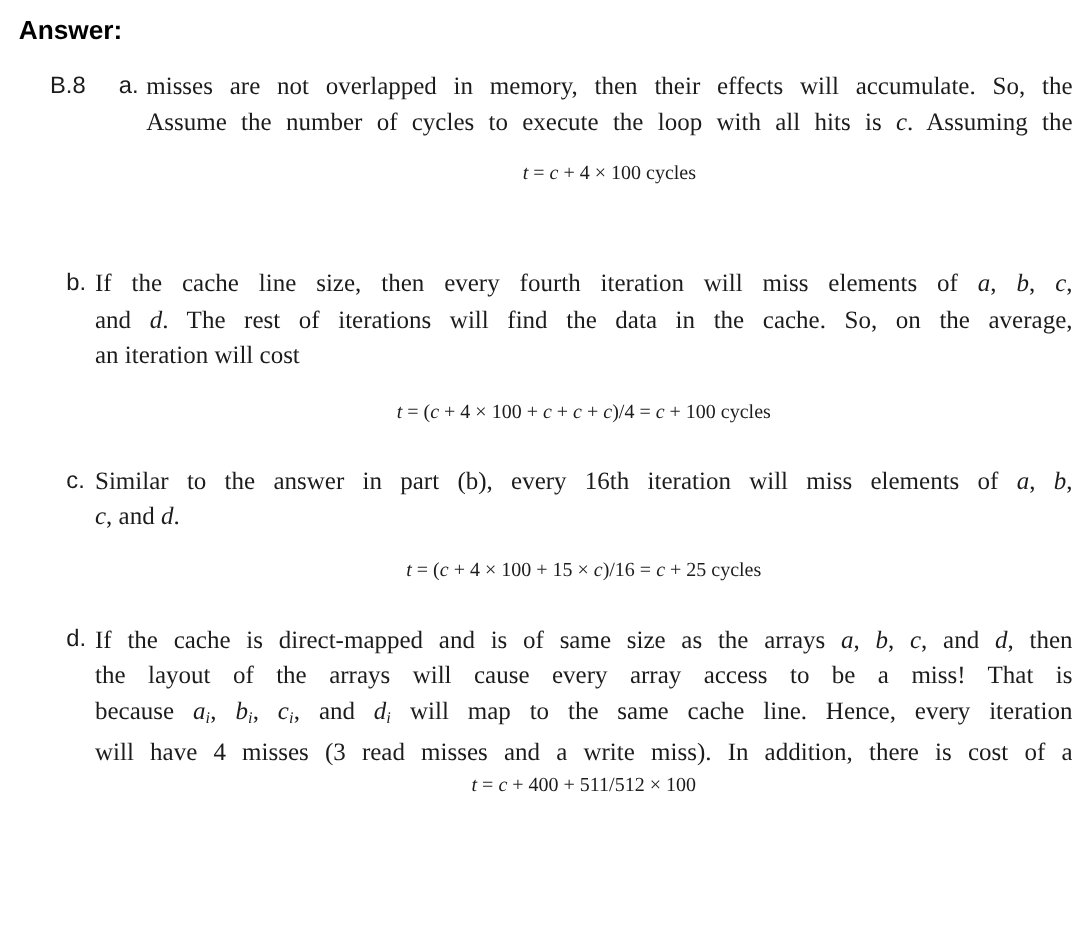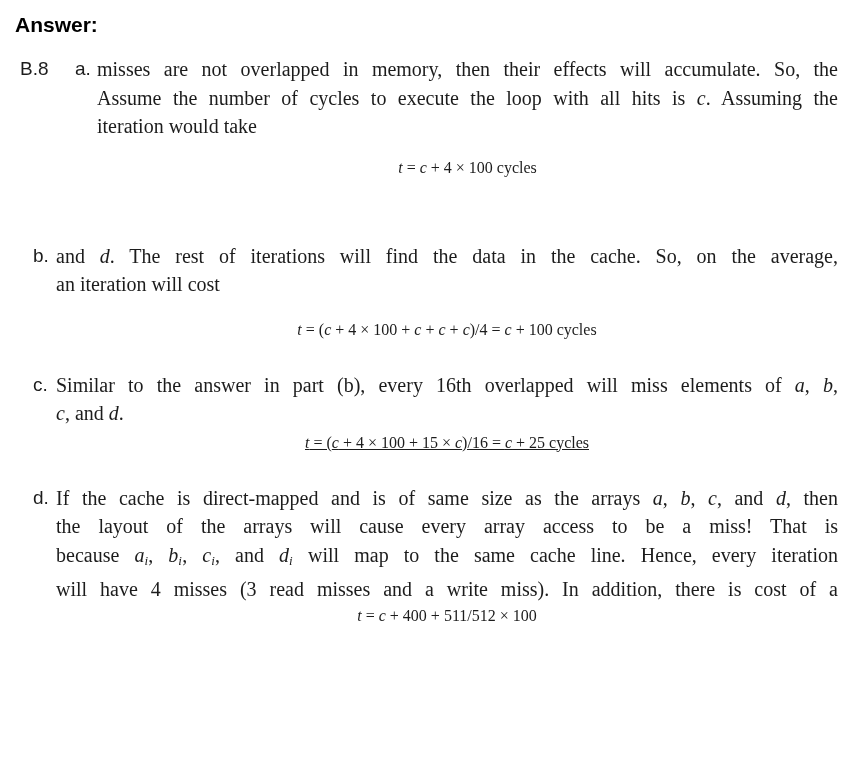--- a/index.html
+++ b/index.html
@@ -16,21 +16,21 @@
     padding-top: 12px;
   }
   .answer-heading {
     font-family: "Liberation Sans", "DejaVu Sans", sans-serif;
     font-weight: bold;
     font-size: 21px;
     line-height: 26px;
     color: #000000;
     margin-left: 15px;
   }
-  .part { display: flex; align-items: flex-start; }
+  .part { display: flex; align-items: flex-start; justify-content: flex-end; }
   .part-a { margin-top: 17px; }
   .problem-number {
     margin-left: 20px;
     width: 55px;
     flex: 0 0 55px;
     font-family: "Liberation Sans", "DejaVu Sans", sans-serif;
     font-size: 19px;
     line-height: 28.5px;
     color: #1c1c1c;
   }
@@ -56,62 +56,62 @@
     letter-spacing: 0.02em;
   }
   .formula {
     text-align: center;
     line-height: 24px;
     font-size: 16px;
     color: #1c1c1c;
   }
   .formula-a { margin-top: 15px; }
   .formula-b { margin-top: 19px; }
-  .formula-c { margin-top: 3px; text-decoration: underline; }
+  .formula-c { margin-top: 17px; }
   .formula-d { }
   .gap-b { margin-top: 62px; }
   .gap-c { margin-top: 29px; }
   .gap-d { margin-top: 29px; }
 </style>
 </head>
 <body>
 
 <div class="page">
 
   <div class="answer-heading">Answer:</div>
 
   <div class="part part-a">
     <div class="problem-number">B.8</div>
     <div class="marker">a.</div>
     <div class="content">
       <div class="para">
           <div class="tline just"><span>misses are not overlapped in memory, then their effects will accumulate. So, the</span></div>
           <div class="tline just"><span>Assume the number of cycles to execute the loop with all hits is </span><span class="seg-i">c</span><span>. Assuming the</span></div>
-          <div class="tline"><span>iteration would take</span></div>
         </div>
       <div class="formula formula-a"><span class="seg-i">t</span><span> = </span><span class="seg-i">c</span><span> + 4 × 100 cycles</span></div>
     </div>
   </div>
 
   <div class="part part-sub gap-b">
     <div class="marker">b.</div>
     <div class="content">
       <div class="para">
+          <div class="tline just"><span>If the cache line size, then every fourth iteration will miss elements of </span><span class="seg-i">a</span><span>, </span><span class="seg-i">b</span><span>, </span><span class="seg-i">c</span><span>,</span></div>
           <div class="tline just"><span>and </span><span class="seg-i">d</span><span>. The rest of iterations will find the data in the cache. So, on the average,</span></div>
           <div class="tline"><span>an iteration will cost</span></div>
         </div>
       <div class="formula formula-b"><span class="seg-i">t</span><span> = (</span><span class="seg-i">c</span><span> + 4 × 100 + </span><span class="seg-i">c</span><span> + </span><span class="seg-i">c</span><span> + </span><span class="seg-i">c</span><span>)/4 = </span><span class="seg-i">c</span><span> + 100 cycles</span></div>
     </div>
   </div>
 
   <div class="part part-sub gap-c">
     <div class="marker">c.</div>
     <div class="content">
       <div class="para">
-          <div class="tline just"><span>Similar to the answer in part (b), every 16th overlapped will miss elements of </span><span class="seg-i">a</span><span>, </span><span class="seg-i">b</span><span>,</span></div>
+          <div class="tline just"><span>Similar to the answer in part (b), every 16th iteration will miss elements of </span><span class="seg-i">a</span><span>, </span><span class="seg-i">b</span><span>,</span></div>
           <div class="tline"><span class="seg-i">c</span><span>, and </span><span class="seg-i">d</span><span>.</span></div>
         </div>
       <div class="formula formula-c"><span class="seg-i">t</span><span> = (</span><span class="seg-i">c</span><span> + 4 × 100 + 15 × </span><span class="seg-i">c</span><span>)/16 = </span><span class="seg-i">c</span><span> + 25 cycles</span></div>
     </div>
   </div>
 
   <div class="part part-sub gap-d">
     <div class="marker">d.</div>
     <div class="content">
       <div class="para">

